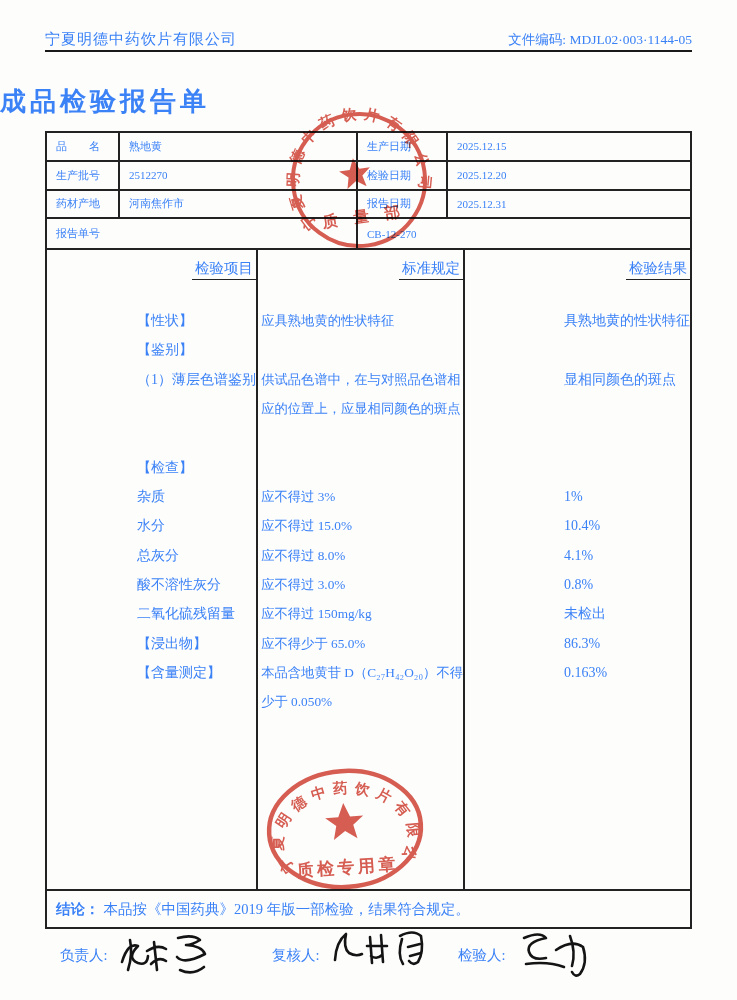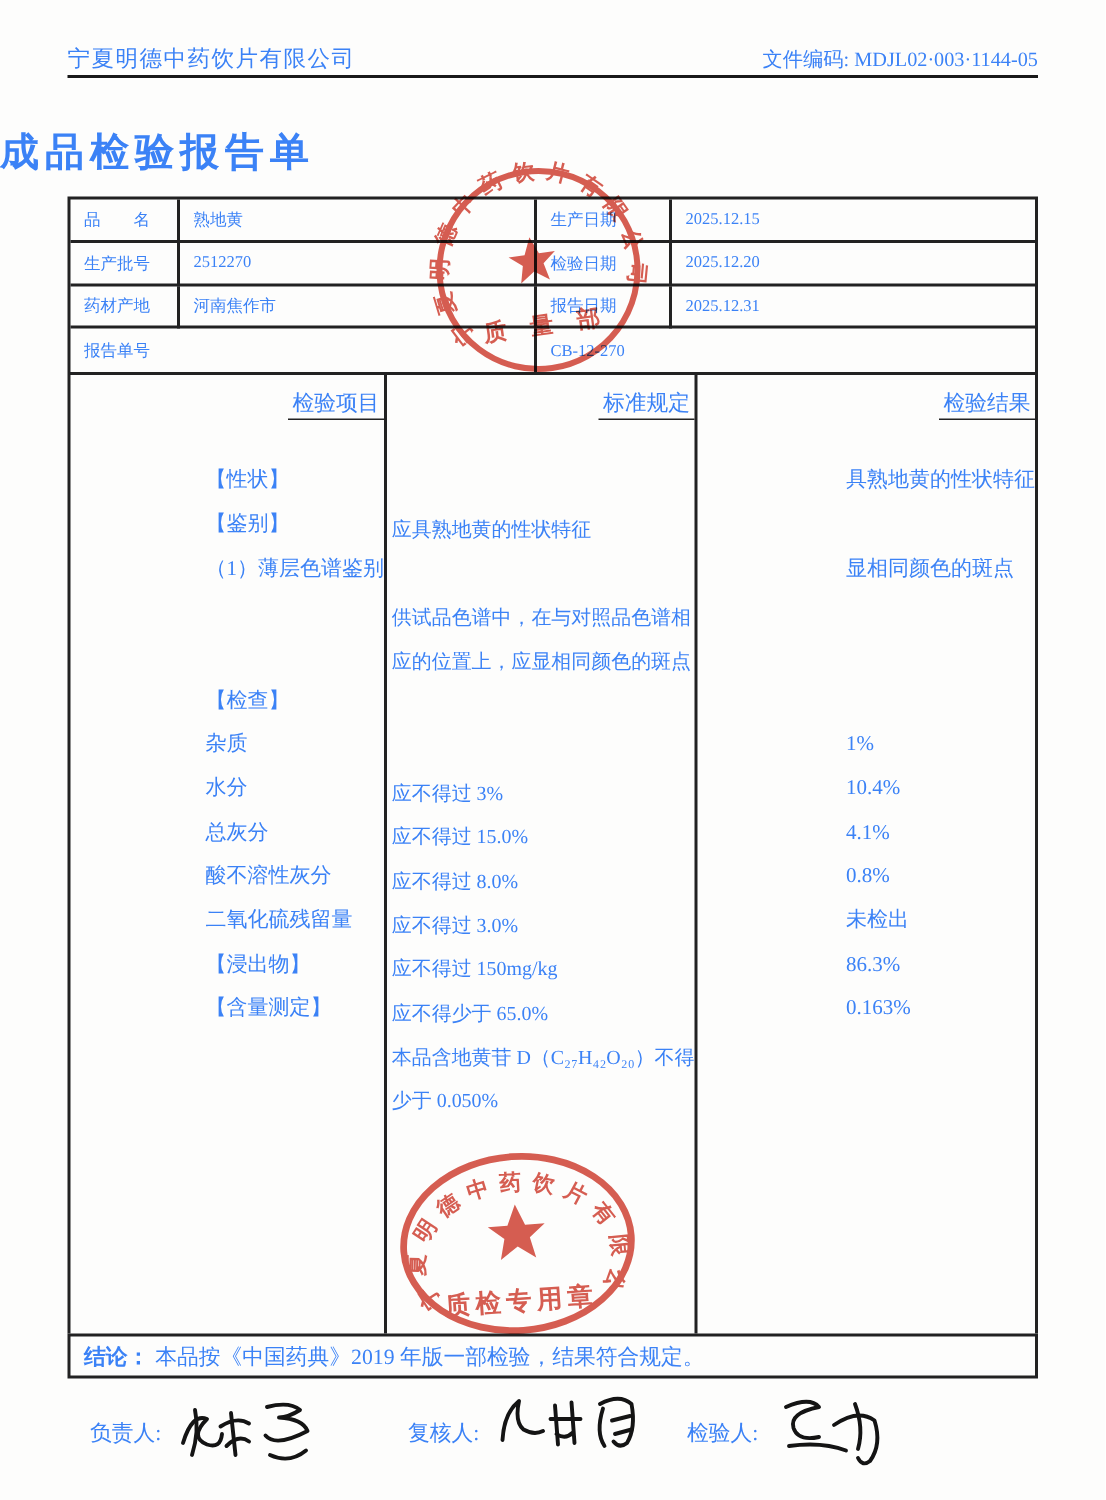--- a/index.html
+++ b/index.html
@@ -30,31 +30,31 @@
   .span2a{grid-column:1 / 3;}
   .span2b{grid-column:3 / 5; border-right:none;}
   
   .main-table{
     left:45px; top:250px; width:647px; height:639px;
     border-left:2px solid #222; border-right:2px solid #222;
     box-sizing:border-box; display:flex; font-size:14px;
   }
   .mt-col{box-sizing:border-box; border-right:2px solid #222; display:flex; flex-direction:column;align-items:flex-end;}
   .mt-col.c1{width:211px;}
-  .mt-col.c2{width:207px; font-size:13.3px;gap:32px;}
+  .mt-col.c2{width:207px; font-size:13.3px;}
   .mt-col.c3{flex:1; border-right:none;}
   .mt-head{height:56px; display:flex; justify-content:center; padding-top:9px; box-sizing:border-box;}
   .mt-head span{font-size:14.5px; height:20px; border-bottom:1.5px solid #222; padding:0 3px;}
   .mt-lines{flex:1;}
   .ln{height:29.35px; line-height:29.35px; padding-left:11px; white-space:nowrap;}
   .c2 .ln{padding-left:8px;}
   .c3 .ln{padding-left:10px; font-size:14px;}
   
   .conclusion{
-    left:45px; top:889px; width:647px; height:30px;
+    left:45px; top:889px; width:647px; height:40px;
     border:2px solid #222; box-sizing:border-box;
     display:flex; align-items:center; padding-left:9px; font-size:14.5px;
   }
   .conclusion b{margin-right:4px;}
   
   .siglabel{top:946px; font-size:14.5px;}
   .sig-svg{pointer-events:none;}
   .sig-svg path{fill:none; stroke:#141414; stroke-width:2.6px;
     stroke-linecap:round; stroke-linejoin:round;}
   

